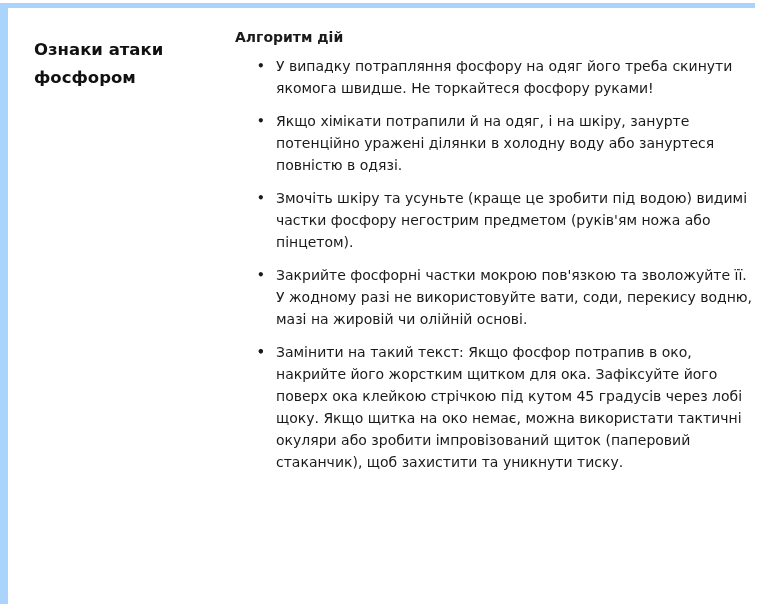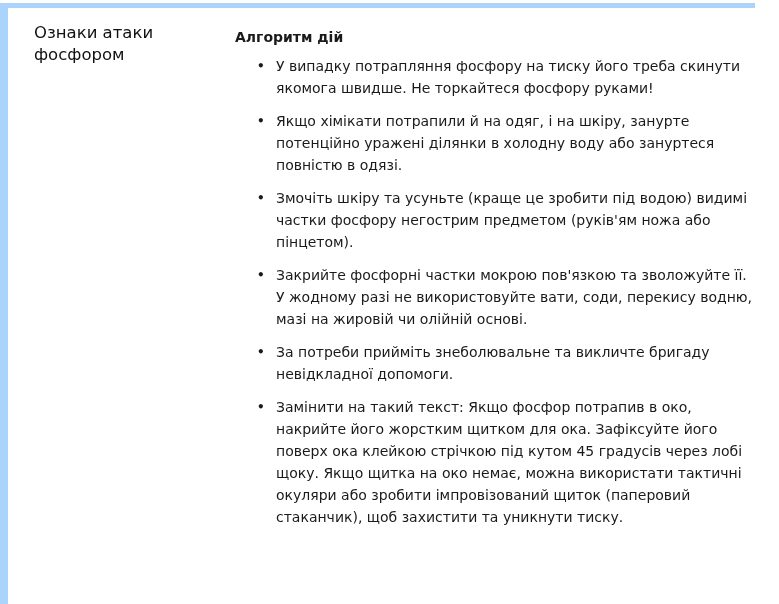--- a/index.html
+++ b/index.html
@@ -4,22 +4,22 @@
   <style>
     html, body { margin: 0; padding: 0; background: #ffffff; }
     body {
       width: 779px; height: 604px; position: relative; overflow: hidden;
       font-family: "DejaVu Sans", sans-serif; color: #1a1a1a;
     }
     .top-bar { position: absolute; left: 0; top: 3px; width: 755px; height: 5px; background: #aad4fc; }
     .left-bar { position: absolute; left: 0; top: 3px; width: 8px; height: 601px; background: #aad4fc; }
     .section { position: absolute; left: 8px; top: 8px; right: 0; bottom: 0; }
     .section-title {
-      position: absolute; left: 26px; top: 14px; width: 180px;
-      font-weight: normal; font-size: 16.5px; line-height: 22px; color: #111;
+      position: absolute; left: 26px; top: 28px; width: 180px;
+      font-weight: bold; font-size: 16.5px; line-height: 28px; color: #111;
     }
     .content { position: absolute; left: 227px; top: 18px; width: 520px; font-size: 14px; line-height: 22px; }
     .intro { margin: 0 0 12px 0; }
     .subheading { margin: 0 0 7px 0; font-weight: bold; }
     ul.steps { list-style: none; margin: 0; padding: 0; }
     ul.steps li { position: relative; padding-left: 41px; margin-bottom: 11px; }
     ul.steps li .bullet {
       position: absolute; left: 22px; top: 0; font-weight: bold; font-size: 12px;
     }
     b { font-weight: normal; }
@@ -28,21 +28,21 @@
 <body>
 
 <div class="top-bar"></div>
 <div class="left-bar"></div>
 
 <div class="section">
   <div class="section-title">Ознаки атаки фосфором</div>
   <div class="content">
     <p class="subheading">Алгоритм дій</p>
     <ul class="steps">
-      <li><span class="bullet">•</span><span>У випадку потрапляння фосфору на тиску його треба скинути якомога швидше. </span><b>Не торкайтеся фосфору руками!</b></li>
+      <li><span class="bullet">•</span><span>У випадку потрапляння фосфору на одяг його треба скинути якомога швидше. </span><b>Не торкайтеся фосфору руками!</b></li>
       <li><span class="bullet">•</span><span>Якщо хімікати потрапили й на одяг, і на шкіру, занурте потенційно уражені ділянки в холодну воду або зануртеся повністю в одязі.</span></li>
       <li><span class="bullet">•</span><span>Змочіть шкіру та усуньте (краще це зробити під водою) видимі частки фосфору негострим предметом (руків'ям ножа або пінцетом).</span></li>
       <li><span class="bullet">•</span><span>Закрийте фосфорні частки мокрою пов'язкою та зволожуйте її. У жодному разі </span><b>не використовуйте вати, соди, перекису водню, мазі на жировій чи олійній основі.</b></li>
-      <li><span class="bullet">•</span><span>За потреби прийміть знеболювальне та викличте бригаду невідкладної допомоги.</span></li>
+      <li><span class="bullet">•</span></li>
       <li><span class="bullet">•</span><span>Замінити на такий текст: Якщо фосфор потрапив в око, накрийте його жорстким щитком для ока. Зафіксуйте його поверх ока клейкою стрічкою під кутом 45 градусів через лобі щоку. Якщо щитка на око немає, можна використати тактичні окуляри або зробити імпровізований щиток (паперовий стаканчик), щоб захистити та уникнути тиску.</span></li>
     </ul>
   </div>
 </div>
 
 </body></html>

